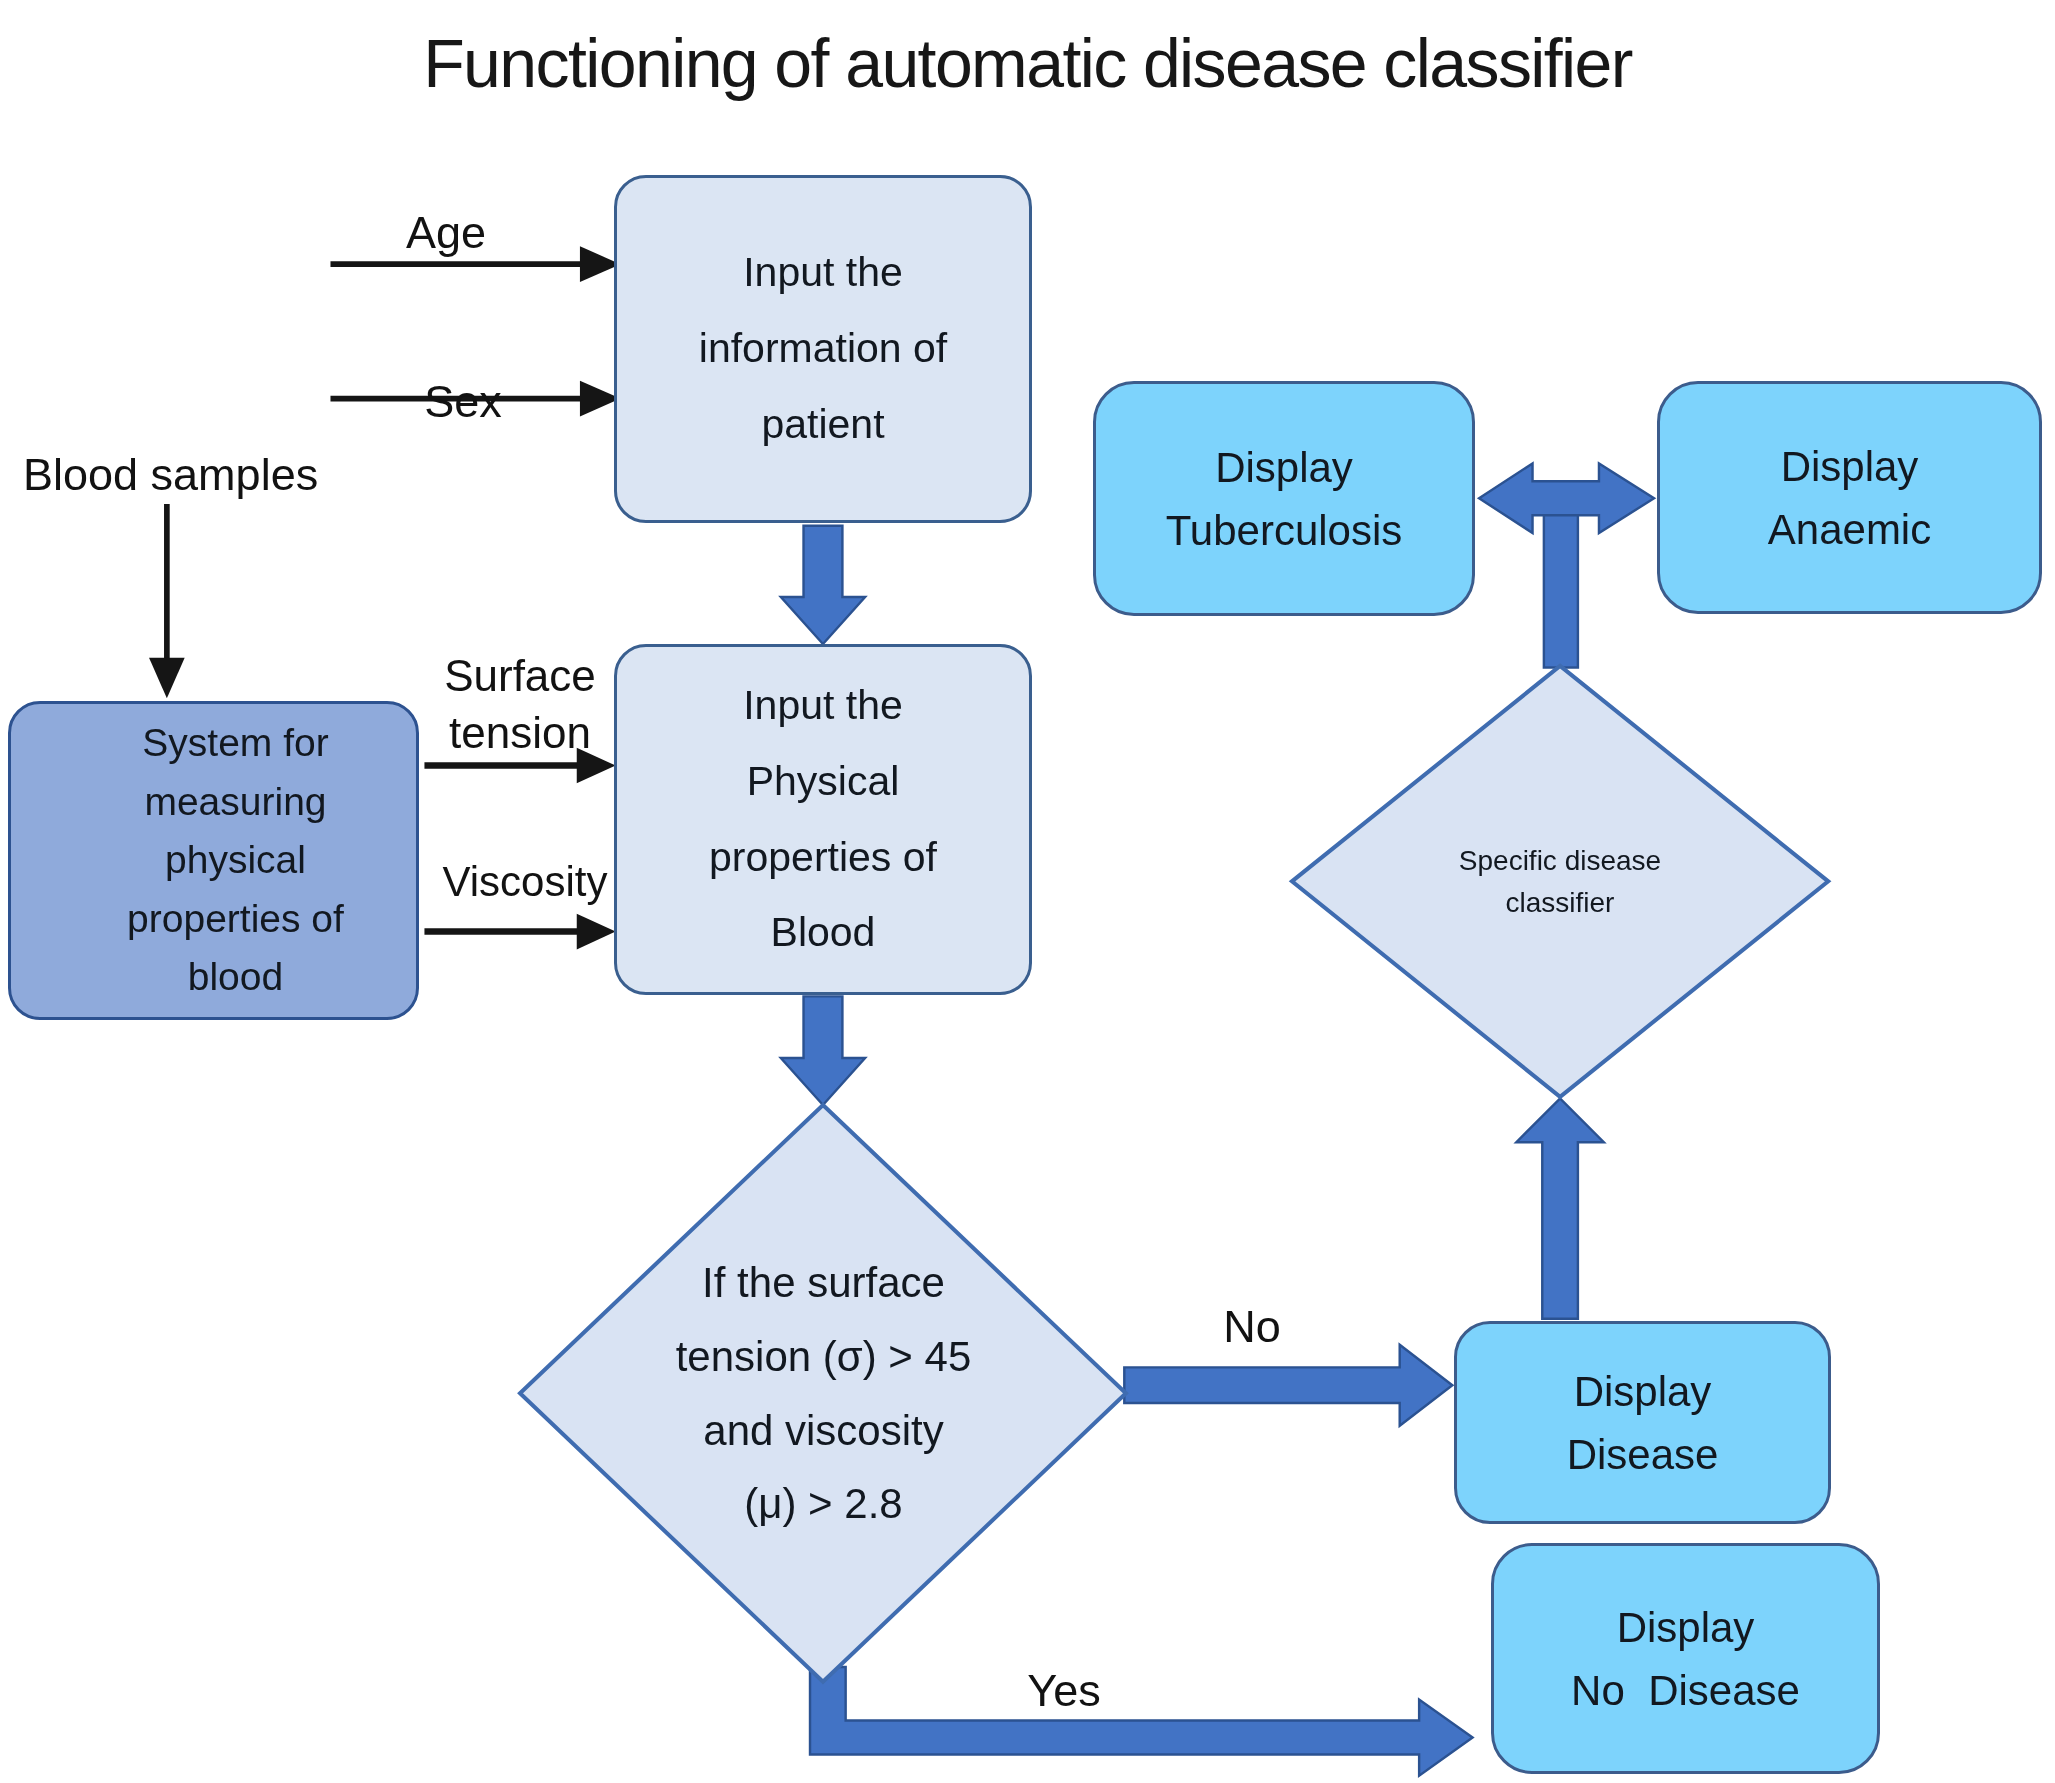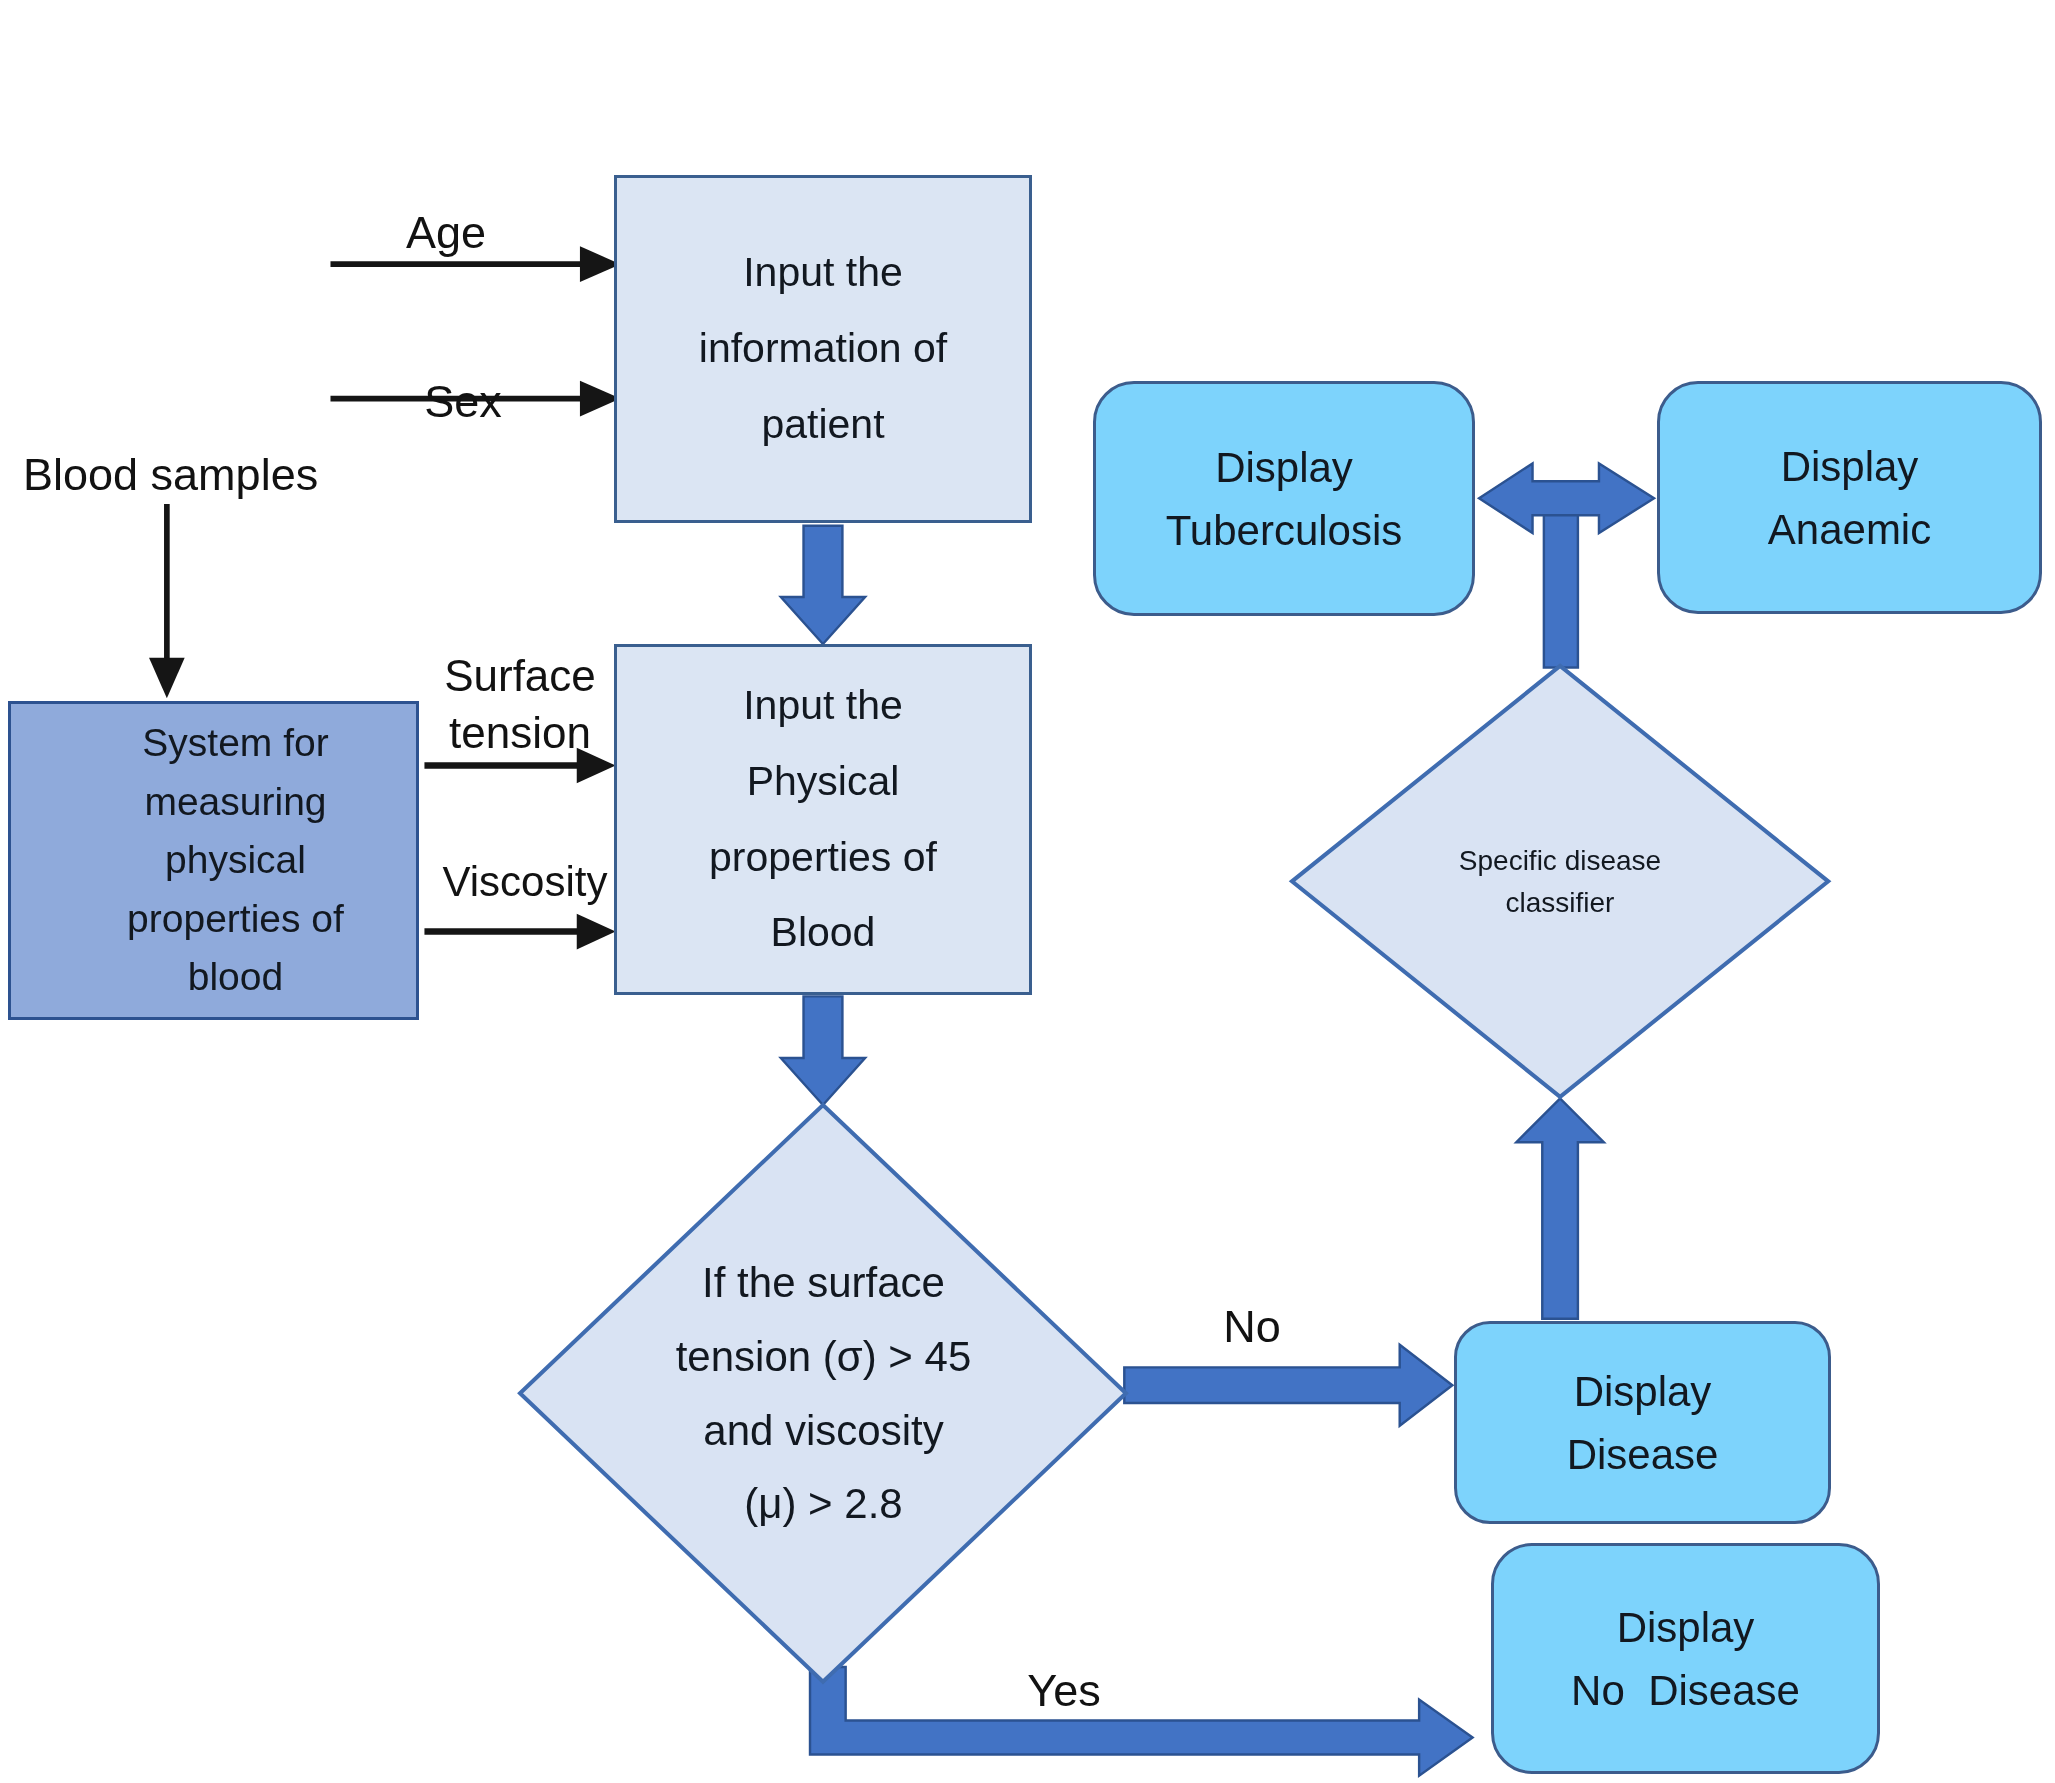--- a/index.html
+++ b/index.html
@@ -16,21 +16,21 @@
     position:absolute;left:0;top:24px;width:2055px;
     text-align:center;font-size:68px;letter-spacing:-1.6px;color:#171717;
     white-space:nowrap;
   }
   .freelabel{
     position:absolute;font-size:45px;color:#121212;
     text-align:center;line-height:1.3;
   }
   .node{
     position:absolute;box-sizing:border-box;
-    display:flex;align-items:center;justify-content:center;
+    display:flex;align-items:center;justify-content:center;border-radius:32px;
   }
   .process{
     background:#dbe5f3;border:3.2px solid #3a5f8f;
   }
   .system{
     background:#8faadb;border:3.2px solid #2d5290;
   }
   .terminal{
     background:#7dd3fc;border:3.2px solid #3c5c8c;border-radius:41px;
   }
@@ -75,20 +75,21 @@
     <polygon points="1388,1688 1728,1688 1728,1660 1793,1710 1728,1760 1728,1732 1388,1732" fill="#4273c5" stroke="#2b5291" stroke-width="3"></polygon>
     <polygon points="1000,2058 1044,2058 1044,2124 1752,2124 1752,2098 1818,2145 1752,2192 1752,2166 1000,2166" fill="#4273c5" stroke="#2b5291" stroke-width="3"></polygon>
     <polygon points="1904,1628 1904,1410 1872,1410 1926,1356 1980,1410 1948,1410 1948,1628" fill="#4273c5" stroke="#2b5291" stroke-width="3"></polygon>
     <rect x="1906" y="610" width="42" height="214" fill="#4273c5" stroke="#2b5291" stroke-width="3"></rect>
     <polygon points="1826,615 1892,572 1892,594 1974,594 1974,572 2042,615 1974,658 1974,636 1892,636 1892,658" fill="#4273c5" stroke="#2b5291" stroke-width="3"></polygon>
 
     <polygon points="1016,1364 1390,1720 1016,2076 642,1720" fill="#d9e3f3" stroke="#3f6cb0" stroke-width="5"></polygon>
     <polygon points="1926,822 2257,1088 1926,1354 1595,1088" fill="#d9e3f3" stroke="#3f6cb0" stroke-width="5"></polygon>
   </svg>
 
+  <div class="page-title">Functioning of automatic disease classifier</div>
 
   <div class="freelabel" style="left:373px;top:204px;width:146px;">Age</div>
   <div class="freelabel" style="left:390px;top:340px;width:146px;margin-top:33px;">Sex</div>
   <div class="freelabel" style="left:23px;top:446px;width:340px;text-align:left;white-space:nowrap;">Blood samples</div>
   <div class="freelabel" style="left:431px;top:647px;width:178px;font-size:44px;">Surface tension</div>
   <div class="freelabel" style="left:428px;top:855px;width:194px;font-size:42px;">Viscosity</div>
   <div class="freelabel" style="left:1183px;top:1298px;width:138px;">No</div>
   <div class="freelabel" style="left:995px;top:1662px;width:138px;">Yes</div>
 
   <div class="node process" style="left:614px;top:175px;width:418px;height:348px;">

